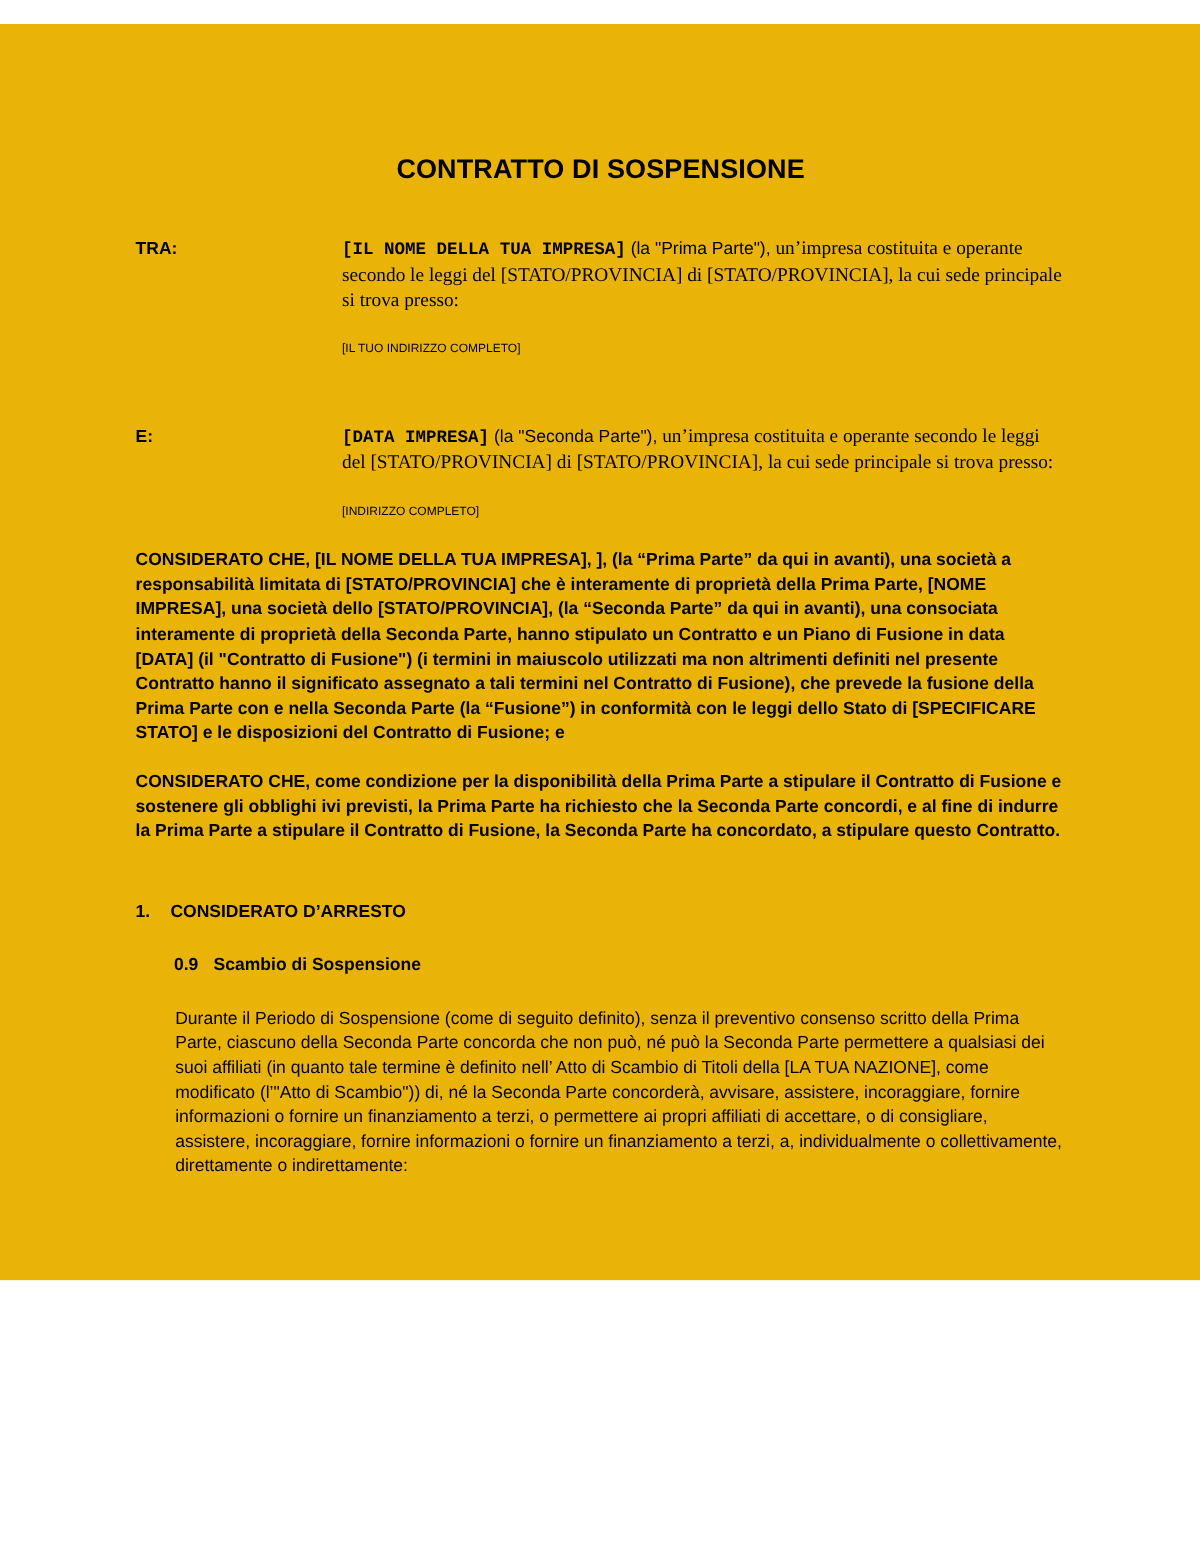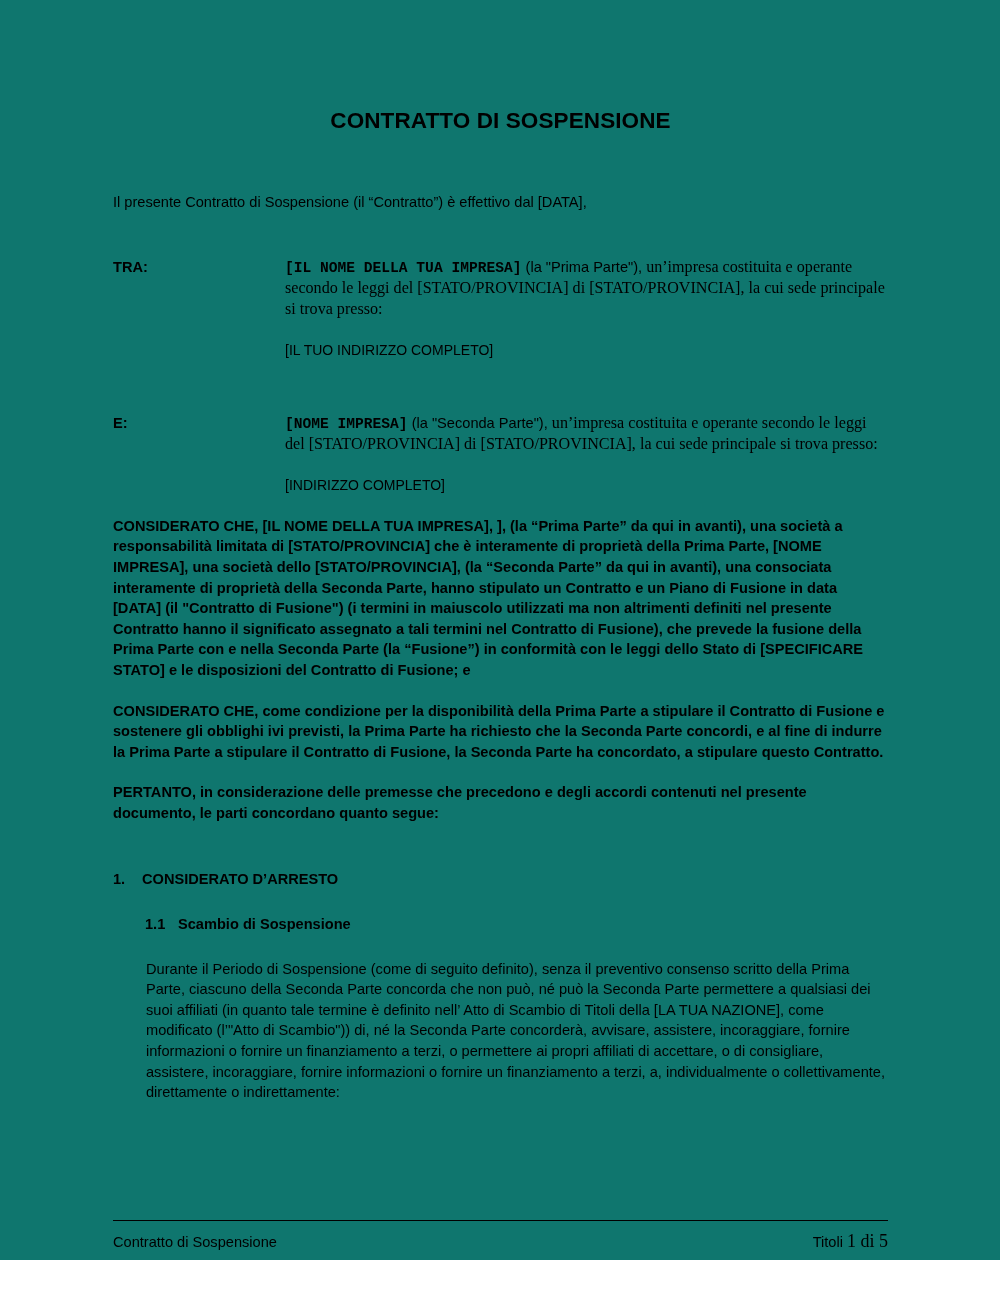--- a/index.html
+++ b/index.html
@@ -8,24 +8,25 @@
     background: #ffffff;
   }
   body {
     font-family: "Liberation Sans", sans-serif;
     color: #000000;
     -webkit-font-smoothing: antialiased;
   }
   .page {
     position: relative;
     width: 1000px;
-    height: 1260px;
-    background: #0f766e;
+    height: 1047px;
+    background: #eab308;
     overflow: hidden;
     box-sizing: border-box;
+    margin-top: 20px;
   }
   .content {
     position: absolute;
     left: 113px;
     top: 0;
     width: 775px;
   }
 
   
   .doc-title {
@@ -78,21 +79,21 @@
     font-size: 14.6px;
     font-weight: bold;
   }
   .party-body .lead-plain {
     font-family: "Liberation Sans", sans-serif;
     font-size: 14.6px;
   }
   .party-address {
     margin-top: 20px;
     font-family: "Liberation Sans", sans-serif;
-    font-size: 14px;
+    font-size: 10px;
     line-height: 20.6px;
   }
 
   
   .in-fede {
     margin-top: 47px;
   }
   .recital {
     margin-top: 20px;
     font-weight: bold;
@@ -162,50 +163,48 @@
 </style>
 </head>
 <body>
 
 <div class="page">
 
   <div class="content">
 
     <h1 class="doc-title">CONTRATTO DI SOSPENSIONE</h1>
 
-    <p class="para intro-line">Il presente Contratto di Sospensione (il “Contratto”) è effettivo dal [DATA],</p>
 
     <div class="party-block first">
       <div class="party-label">TRA:</div>
       <div class="party-body">
         <span class="lead">[IL NOME DELLA TUA IMPRESA]</span><span class="lead-plain"> (la "Prima Parte"), </span><span>un’impresa costituita e operante secondo le leggi del [STATO/PROVINCIA] di [STATO/PROVINCIA], la cui sede principale si trova presso:</span>
         <div class="party-address">[IL TUO INDIRIZZO COMPLETO]</div>
       </div>
     </div>
 
     <div class="party-block second">
       <div class="party-label">E:</div>
       <div class="party-body">
-        <span class="lead">[NOME IMPRESA]</span><span class="lead-plain"> (la "Seconda Parte"), </span><span>un’impresa costituita e operante secondo le leggi del [STATO/PROVINCIA] di [STATO/PROVINCIA], la cui sede principale si trova presso:</span>
+        <span class="lead">[DATA IMPRESA]</span><span class="lead-plain"> (la "Seconda Parte"), </span><span>un’impresa costituita e operante secondo le leggi del [STATO/PROVINCIA] di [STATO/PROVINCIA], la cui sede principale si trova presso:</span>
         <div class="party-address">[INDIRIZZO COMPLETO]</div>
       </div>
     </div>
 
 
     <p class="para recital">CONSIDERATO CHE, [IL NOME DELLA TUA IMPRESA], ], (la “Prima Parte” da qui in avanti), una società a responsabilità limitata di [STATO/PROVINCIA] che è interamente di proprietà della Prima Parte, [NOME IMPRESA], una società dello [STATO/PROVINCIA], (la “Seconda Parte” da qui in avanti), una consociata interamente di proprietà della Seconda Parte, hanno stipulato un Contratto e un Piano di Fusione in data [DATA] (il "Contratto di Fusione") (i termini in maiuscolo utilizzati ma non altrimenti definiti nel presente Contratto hanno il significato assegnato a tali termini nel Contratto di Fusione), che prevede la fusione della Prima Parte con e nella Seconda Parte (la “Fusione”) in conformità con le leggi dello Stato di [SPECIFICARE STATO] e le disposizioni del Contratto di Fusione; e</p>
     <p class="para recital">CONSIDERATO CHE, come condizione per la disponibilità della Prima Parte a stipulare il Contratto di Fusione e sostenere gli obblighi ivi previsti, la Prima Parte ha richiesto che la Seconda Parte concordi, e al fine di indurre la Prima Parte a stipulare il Contratto di Fusione, la Seconda Parte ha concordato, a stipulare questo Contratto.</p>
-    <p class="para recital">PERTANTO, in considerazione delle premesse che precedono e degli accordi contenuti nel presente documento, le parti concordano quanto segue:</p>
 
     <div class="section-heading">
       <span class="num">1.</span>
       <span>CONSIDERATO D’ARRESTO</span>
     </div>
 
     <div class="subsection-heading">
-      <span class="num">1.1</span>
+      <span class="num">0.9</span>
       <span>Scambio di Sospensione</span>
     </div>
 
     <p class="clause-para">Durante il Periodo di Sospensione (come di seguito definito), senza il preventivo consenso scritto della Prima Parte, ciascuno della Seconda Parte concorda che non può, né può la Seconda Parte permettere a qualsiasi dei suoi affiliati (in quanto tale termine è definito nell’ Atto di Scambio di Titoli della [LA TUA NAZIONE], come modificato (l’"Atto di Scambio")) di, né la Seconda Parte concorderà, avvisare, assistere, incoraggiare, fornire informazioni o fornire un finanziamento a terzi, o permettere ai propri affiliati di accettare, o di consigliare, assistere, incoraggiare, fornire informazioni o fornire un finanziamento a terzi, a, individualmente o collettivamente, direttamente o indirettamente:</p>
 
   </div>
 
   <div class="footer">
     <hr class="footer-rule">
     <div class="footer-row">

